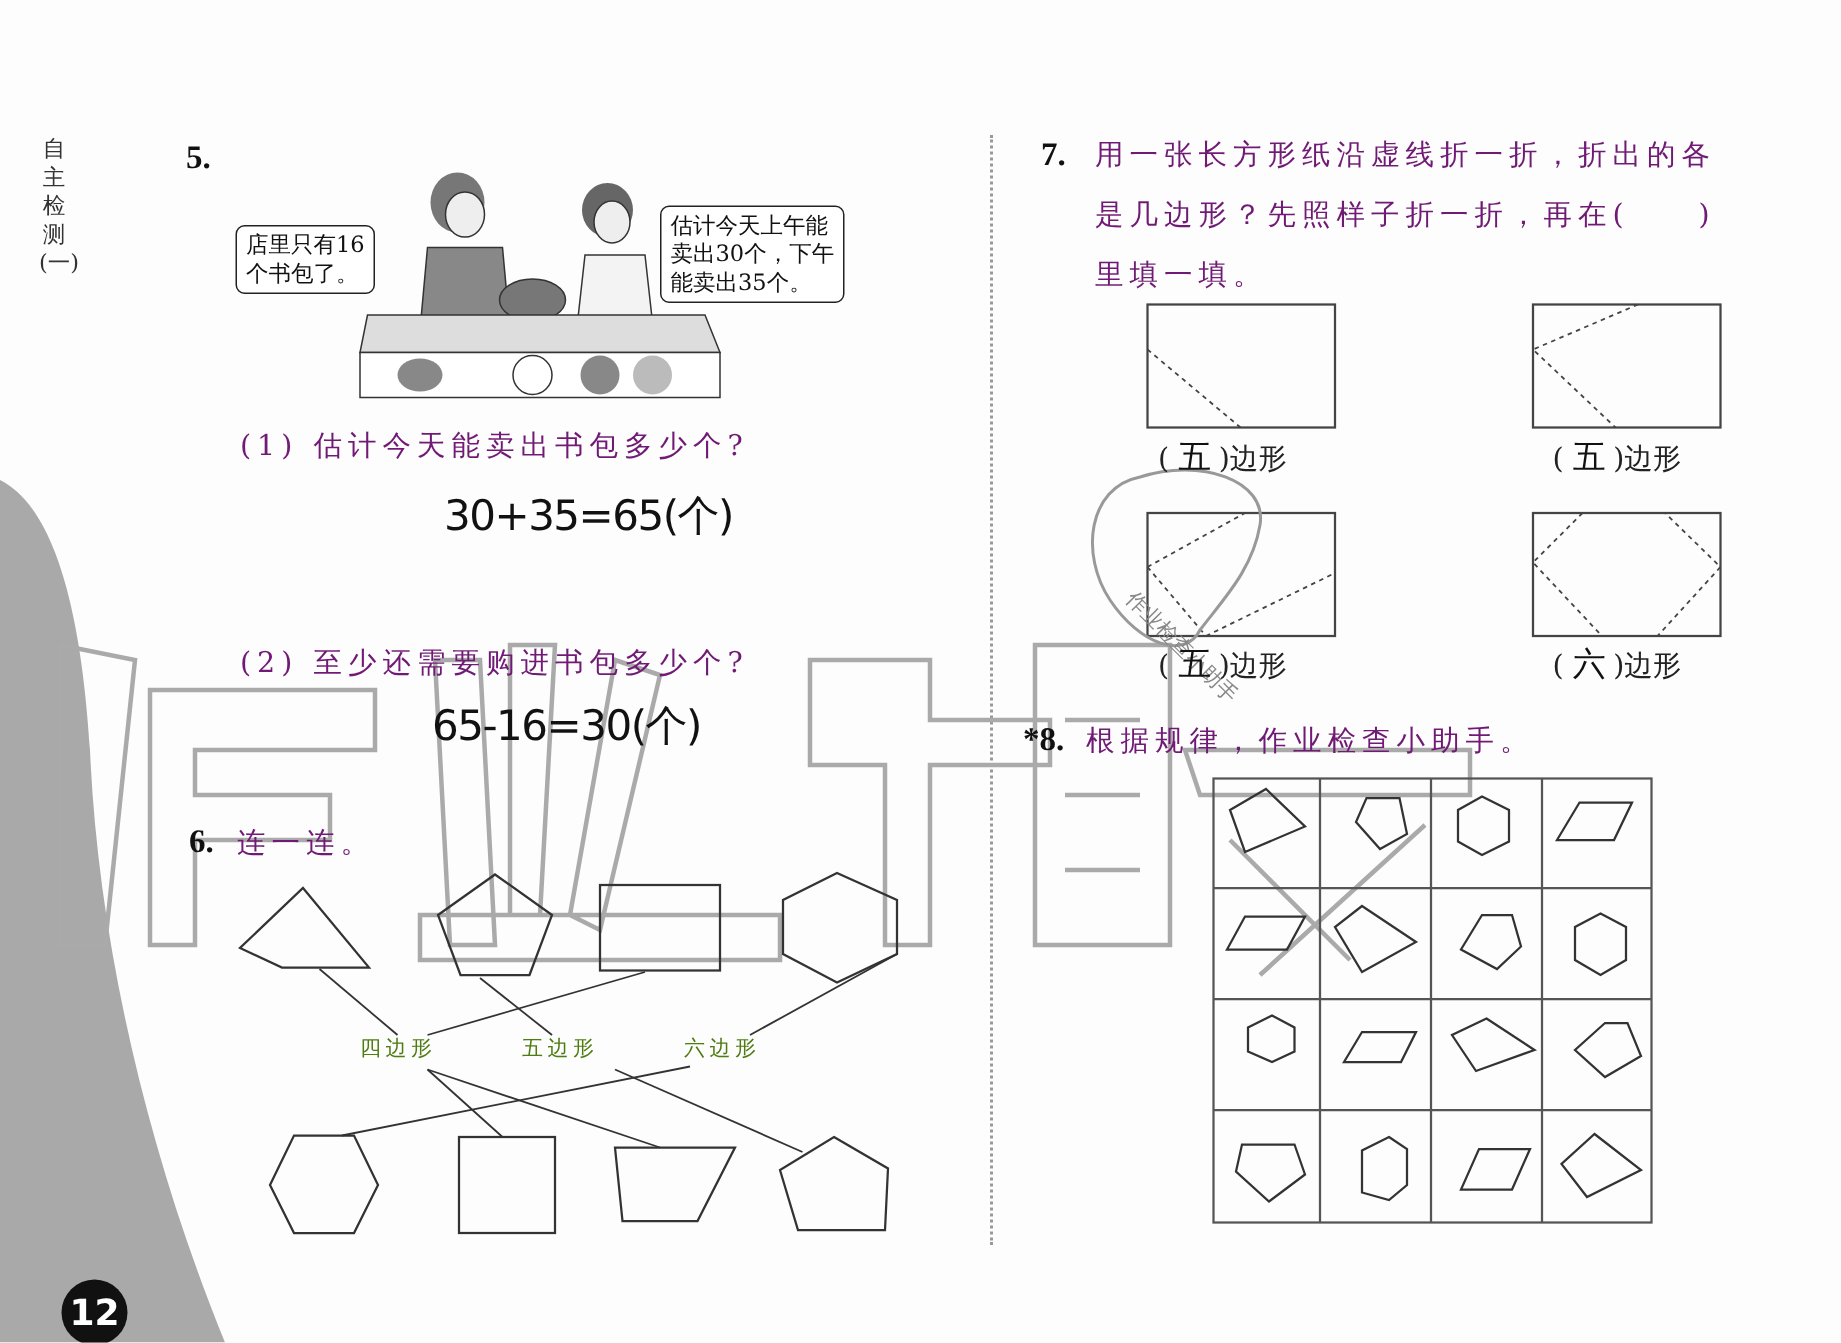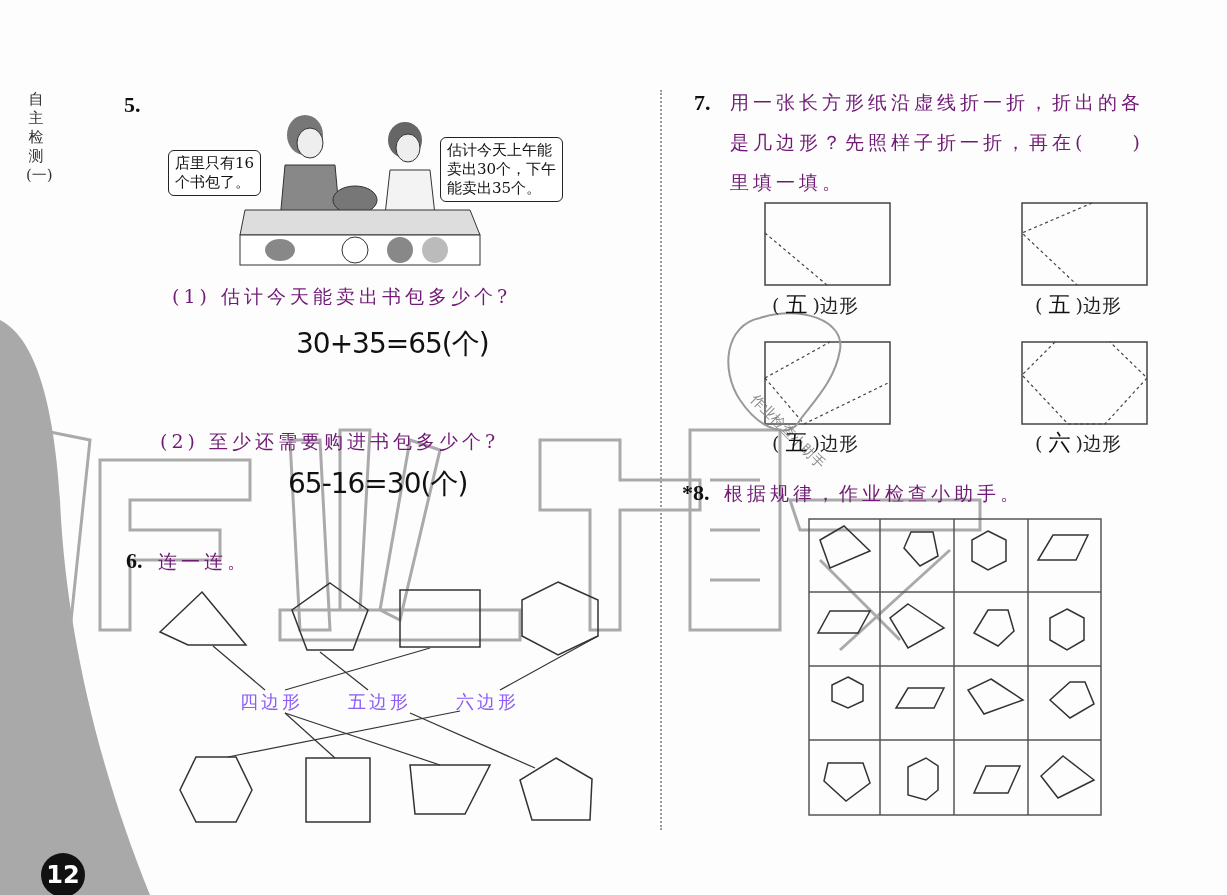--- a/index.html
+++ b/index.html
@@ -7,21 +7,21 @@
        font-family:"DejaVu Serif","Liberation Serif",serif;color:#222;}
   .abs{position:absolute;}
   .gray-blob{position:absolute;left:0;top:0;}
   .side-label{position:absolute;left:26px;top:90px;width:20px;font-size:15px;line-height:19px;text-align:center;color:#333;}
   .qnum{font-weight:bold;font-family:"Liberation Serif",serif;font-size:22px;color:#111;}
   .qtext{font-size:19px;letter-spacing:4px;color:#701a75;}
   .hand{font-family:"DejaVu Sans","Liberation Sans",sans-serif;font-size:28px;color:#111;letter-spacing:-1px;}
   .bubble{position:absolute;border:1.5px solid #222;border-radius:6px;background:#fff;font-size:15px;line-height:19px;padding:3px 6px;color:#111;}
   .page-badge{position:absolute;left:41px;top:853px;width:44px;height:44px;border-radius:50%;background:#111;color:#fff;
               font-family:"DejaVu Sans",sans-serif;font-weight:bold;font-size:24px;text-align:center;line-height:44px;}
-  .label-shape{font-size:18px;letter-spacing:3px;color:#8b5cf6;}
+  .label-shape{font-size:14px;letter-spacing:3px;color:#4d7c0f;}
   .ans{font-size:19px;color:#222;}
   .divider{position:absolute;left:660px;top:90px;width:2px;height:740px;border-left:2px dotted #999;}
   svg{overflow:visible;}
 </style>
 </head>
 <body>
 
 <svg class="gray-blob" width="200" height="895">
   <path d="M0,320 C40,340 55,420 60,500 C65,620 95,760 150,895 L0,895 Z" fill="#a9a9a9"></path>
 </svg>
@@ -54,31 +54,31 @@
   <ellipse cx="125" cy="90" rx="22" ry="14" fill="#777" stroke="#333"></ellipse>
 
   <path d="M15,100 L240,100 L250,125 L10,125 Z" fill="#ddd" stroke="#333"></path>
   <rect x="10" y="125" width="240" height="30" fill="#fff" stroke="#333"></rect>
   <circle cx="125" cy="140" r="13" fill="#fff" stroke="#333"></circle>
   <circle cx="170" cy="140" r="13" fill="#888"></circle>
   <circle cx="205" cy="140" r="13" fill="#bbb"></circle>
   <ellipse cx="50" cy="140" rx="15" ry="11" fill="#888"></ellipse>
 </svg>
 
-<div class="bubble" style="left:168px;top:150px;">
+<div class="bubble" style="left:157px;top:150px;">
   <div>店里只有16</div>
   <div>个书包了。</div>
 </div>
 <div class="bubble" style="left:440px;top:137px;">
   <div>估计今天上午能</div>
   <div>卖出30个，下午</div>
   <div>能卖出35个。</div>
 </div>
 
-<div class="abs qtext" style="left:172px;top:284px">(1) 估计今天能卖出书包多少个?</div>
+<div class="abs qtext" style="left:160px;top:284px">(1) 估计今天能卖出书包多少个?</div>
 <div class="abs hand" style="left:296px;top:325px">30+35=65(个)</div>
 <div class="abs qtext" style="left:160px;top:429px">(2) 至少还需要购进书包多少个?</div>
 <div class="abs hand" style="left:288px;top:465px">65-16=30(个)</div>
 
 <div class="abs qnum" style="left:126px;top:548px">6.</div>
 <div class="abs qtext" style="left:158px;top:549px">连一连。</div>
 
 <svg class="abs" style="left:0;top:0" width="660" height="895">
   <g fill="none" stroke="#333" stroke-width="1.5">
 

